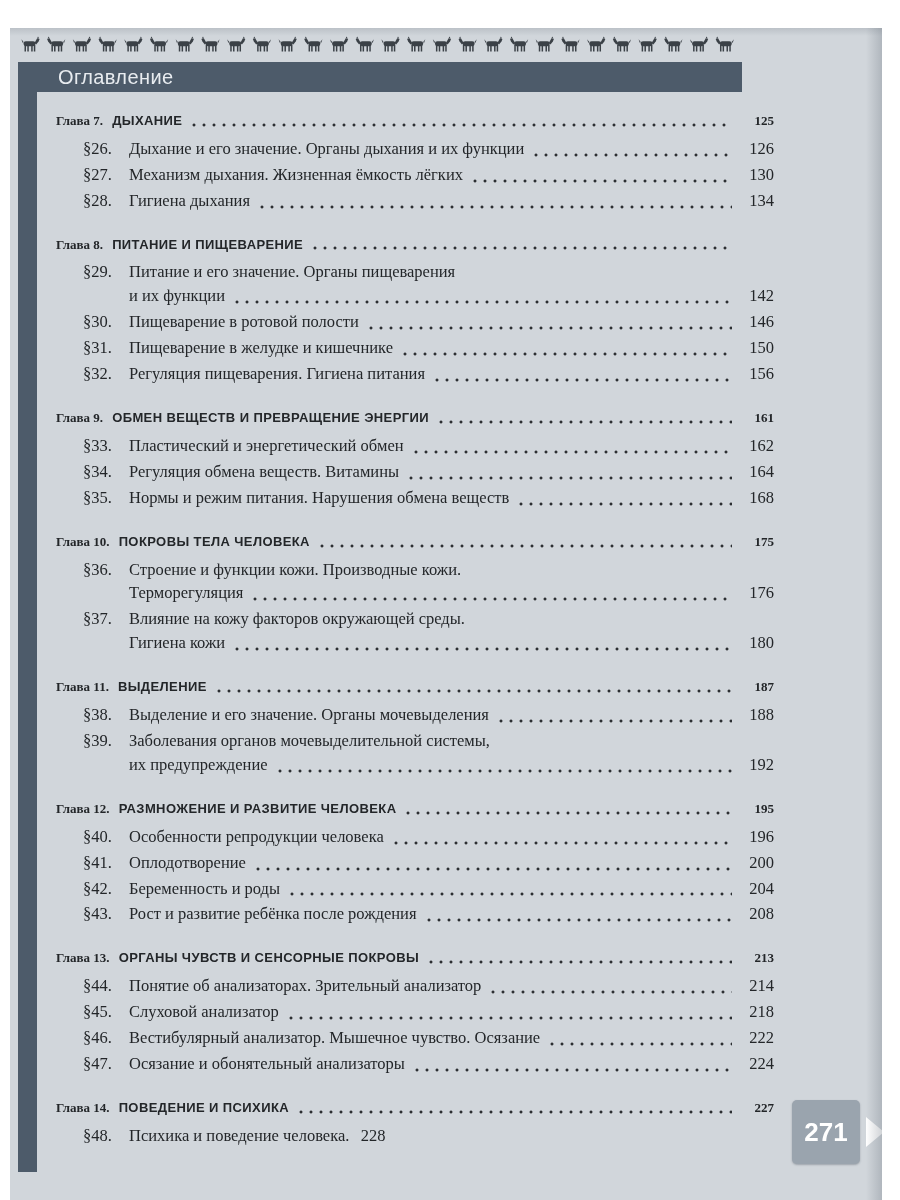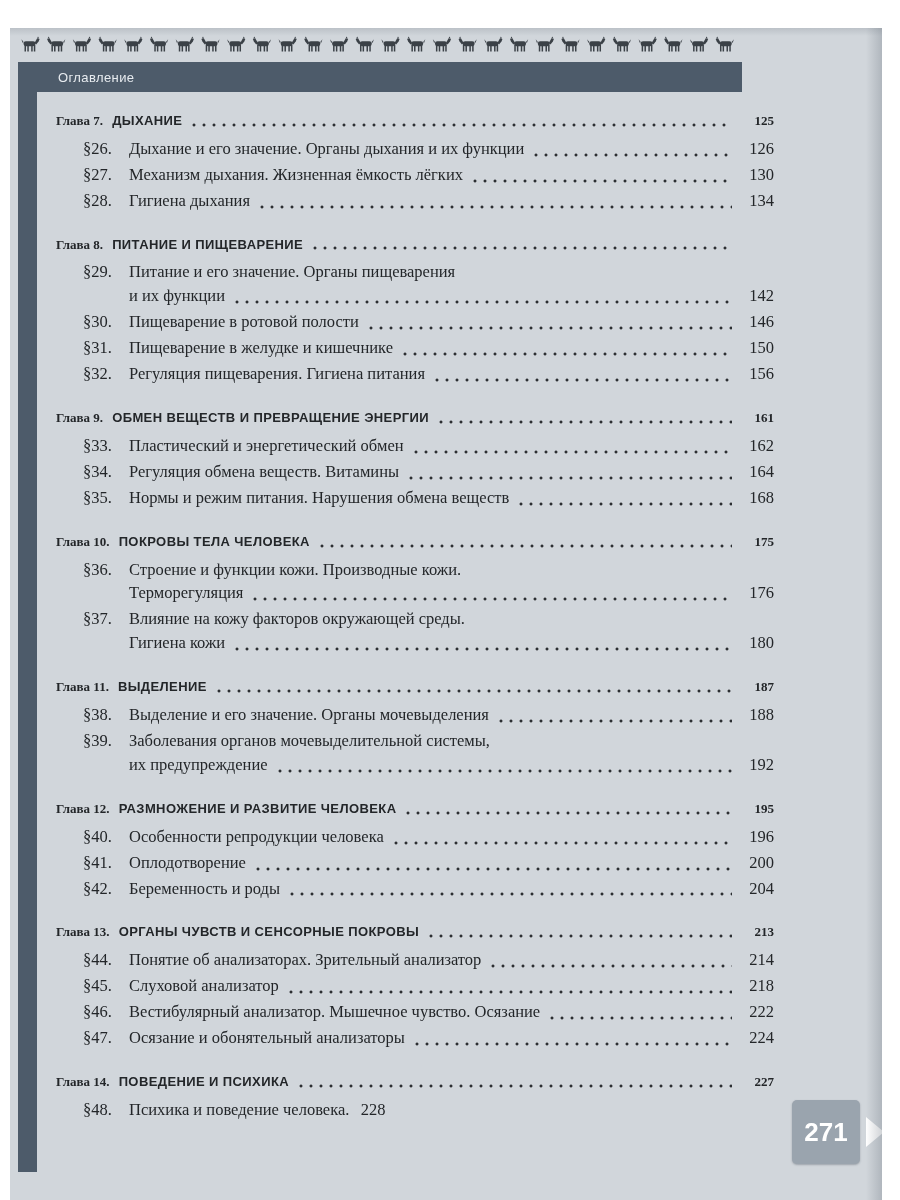--- a/index.html
+++ b/index.html
@@ -10,21 +10,21 @@
            background:#d1d6db; }
   .edge-shade-right { position:absolute; right:0; top:0; width:16px; height:100%;
            background:linear-gradient(to right, rgba(0,0,0,0), rgba(90,100,112,0.28)); }
   .edge-shade-top { position:absolute; left:0; top:0; width:100%; height:8px;
            background:linear-gradient(to bottom, rgba(90,100,112,0.18), rgba(0,0,0,0)); }
 
   .frieze { position:absolute; left:10px; top:8px; width:720px; height:20px; }
 
   .header-bar { position:absolute; left:8px; top:34px; width:724px; height:30px;
            background:#4d5b6a; display:flex; align-items:center; padding-left:40px;
-           font-family:"Liberation Sans", sans-serif; font-size:13px; color:#e8ecf0;
+           font-family:"Liberation Sans", sans-serif; font-size:20px; color:#e8ecf0;
            letter-spacing:0.4px; }
   .side-stripe { position:absolute; left:8px; top:34px; width:19px; height:1110px;
            background:#4d5b6a; }
 
   .toc { position:absolute; left:46px; top:84px; width:718px; color:#232629;
          font-size:16.5px; line-height:1.45; }
 
   .chapter-block { margin-top:23px; }
   .chapter-block:first-child { margin-top:0; }
 
@@ -336,20 +336,30 @@
           <div class="section-row">
             <span class="sec-num">§42.</span>
             <div class="sec-body">
               <div class="sec-last">
                 <span class="sec-text">Беременность и роды</span>
                 <span class="leader"></span>
                 <span class="pagenum">204</span>
               </div>
             </div>
           </div>
+          <div class="section-row">
+            <span class="sec-num">§43.</span>
+            <div class="sec-body">
+              <div class="sec-last">
+                <span class="sec-text">Рост и развитие ребёнка после рождения</span>
+                <span class="leader"></span>
+                <span class="pagenum">208</span>
+              </div>
+            </div>
+          </div>
         </div>
       </div>
       <div class="chapter-block">
         <div class="chapter-line">
           <span class="ch-label">Глава 13.</span>
           <span class="ch-title">ОРГАНЫ ЧУВСТВ И СЕНСОРНЫЕ ПОКРОВЫ</span>
           <span class="leader"></span>
           <span class="pagenum">213</span>
         </div>
         <div class="sections">

